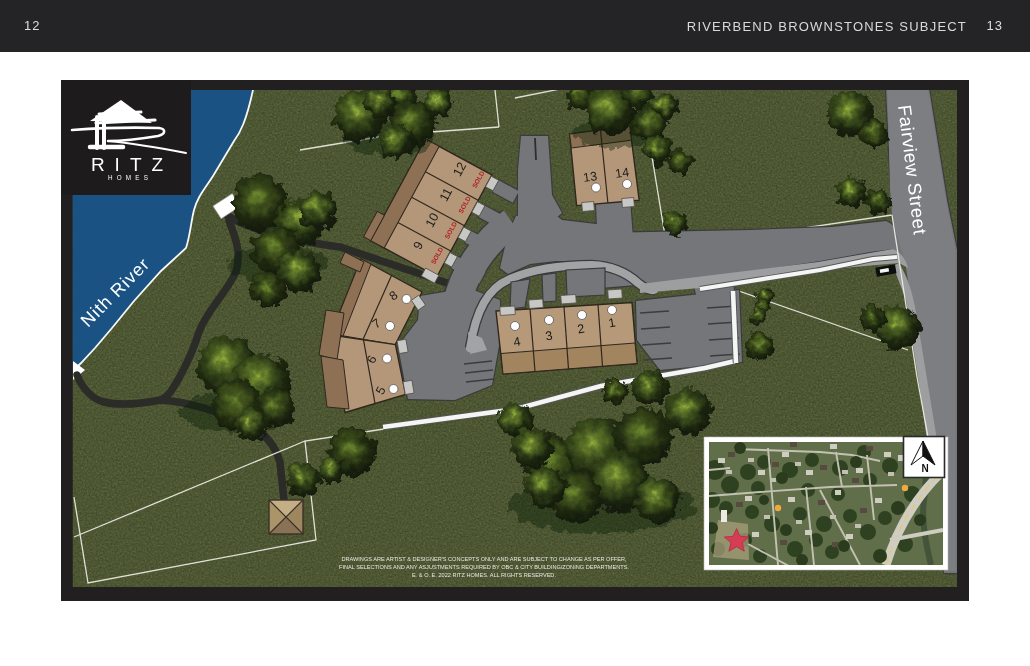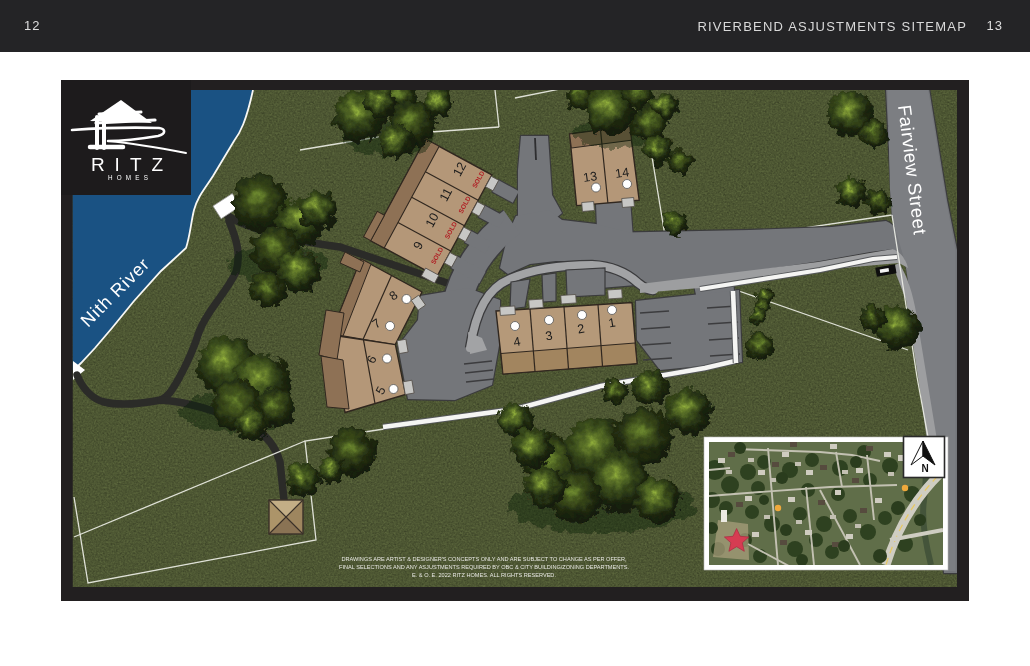--- a/index.html
+++ b/index.html
@@ -10,21 +10,21 @@
   .hdr .pr{position:absolute;right:27px;top:18px;font-size:13px;color:#dedede;letter-spacing:1px;}
   svg{position:absolute;left:0;top:0;}
 </style>
 </head>
 <body>
 
 <div class="hdr">
 
   <div class="pl">12</div>
 
-  <div class="pt">RIVERBEND ASJUSTMENTS SITEMAP</div>
+  <div class="pt">RIVERBEND BROWNSTONES SUBJECT</div>
 
   <div class="pr">13</div>
 </div>
 <svg width="1030" height="666" viewBox="0 0 1030 666">
 <defs>
   <radialGradient id="tg" cx="42%" cy="38%" r="62%">
     <stop offset="0%" stop-color="#93b13c"></stop>
     <stop offset="20%" stop-color="#60772a"></stop>
     <stop offset="45%" stop-color="#3a4c1c"></stop>
     <stop offset="75%" stop-color="#1d260f"></stop>

